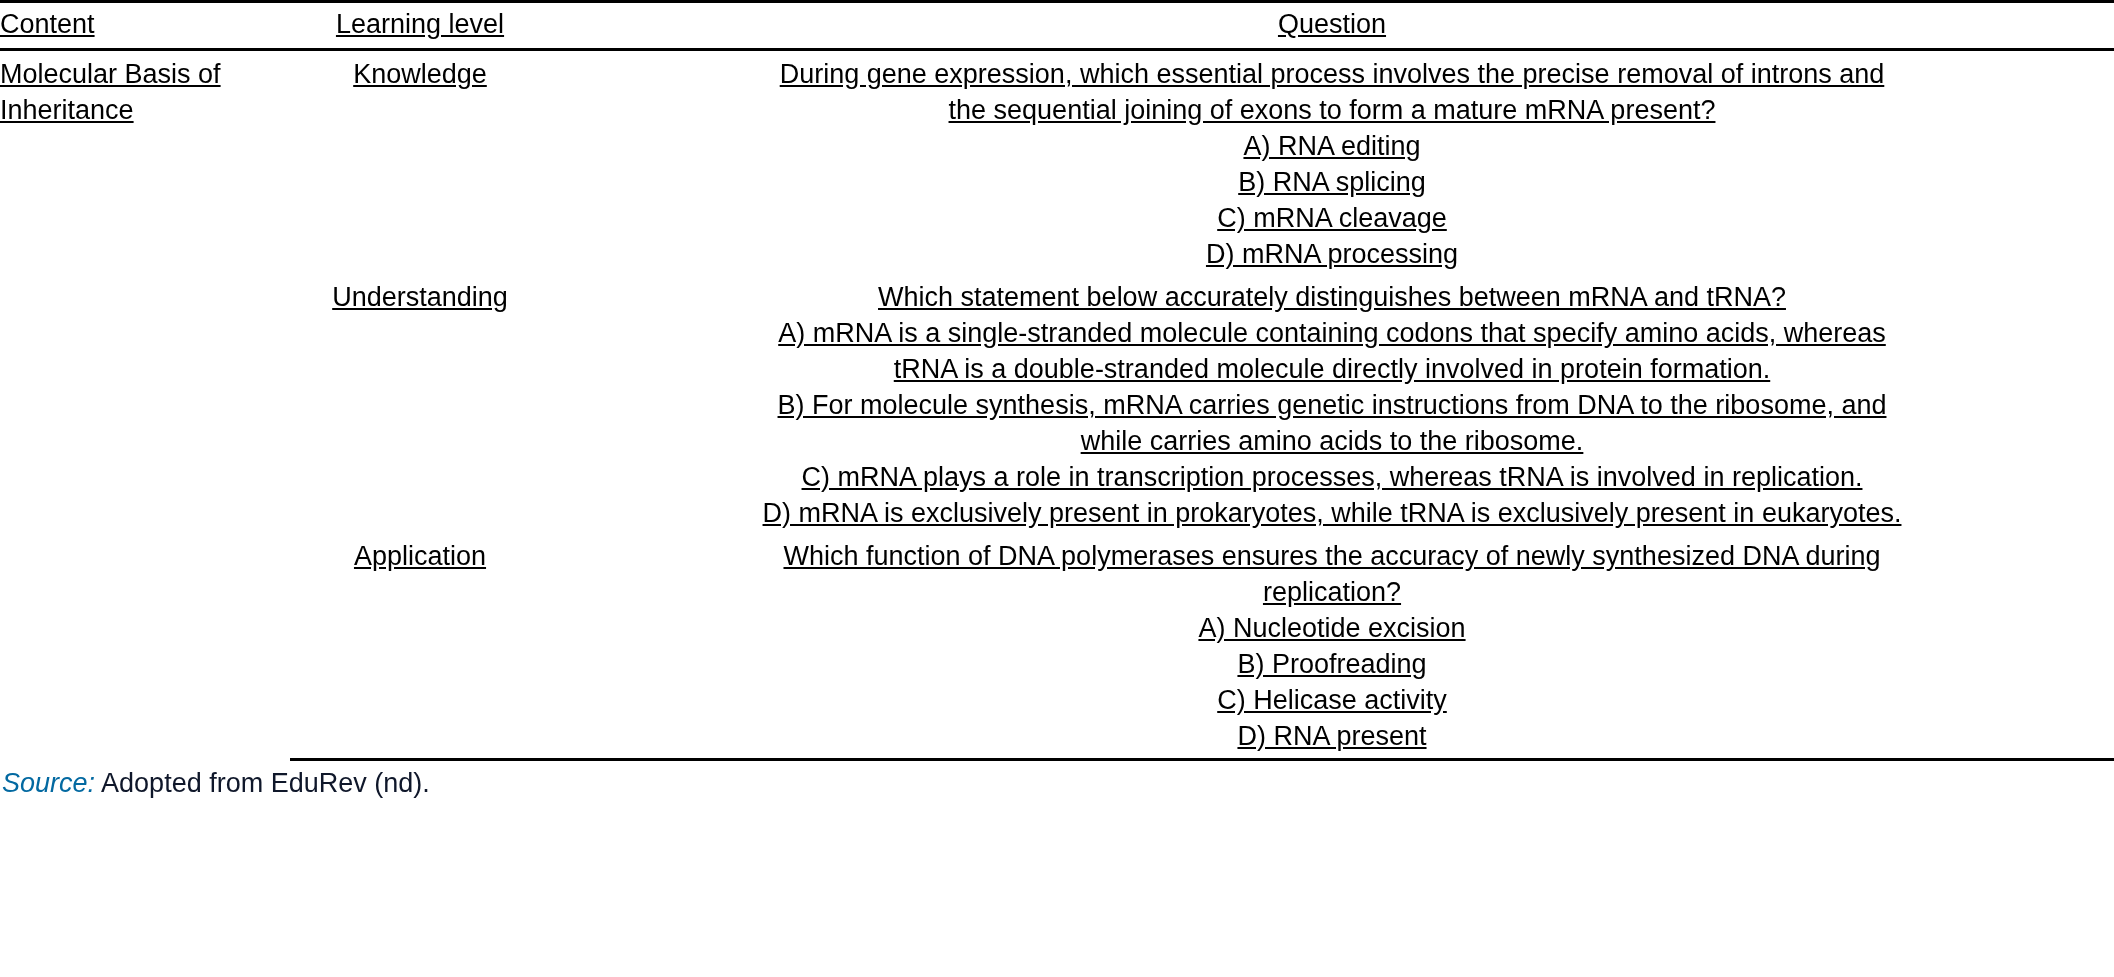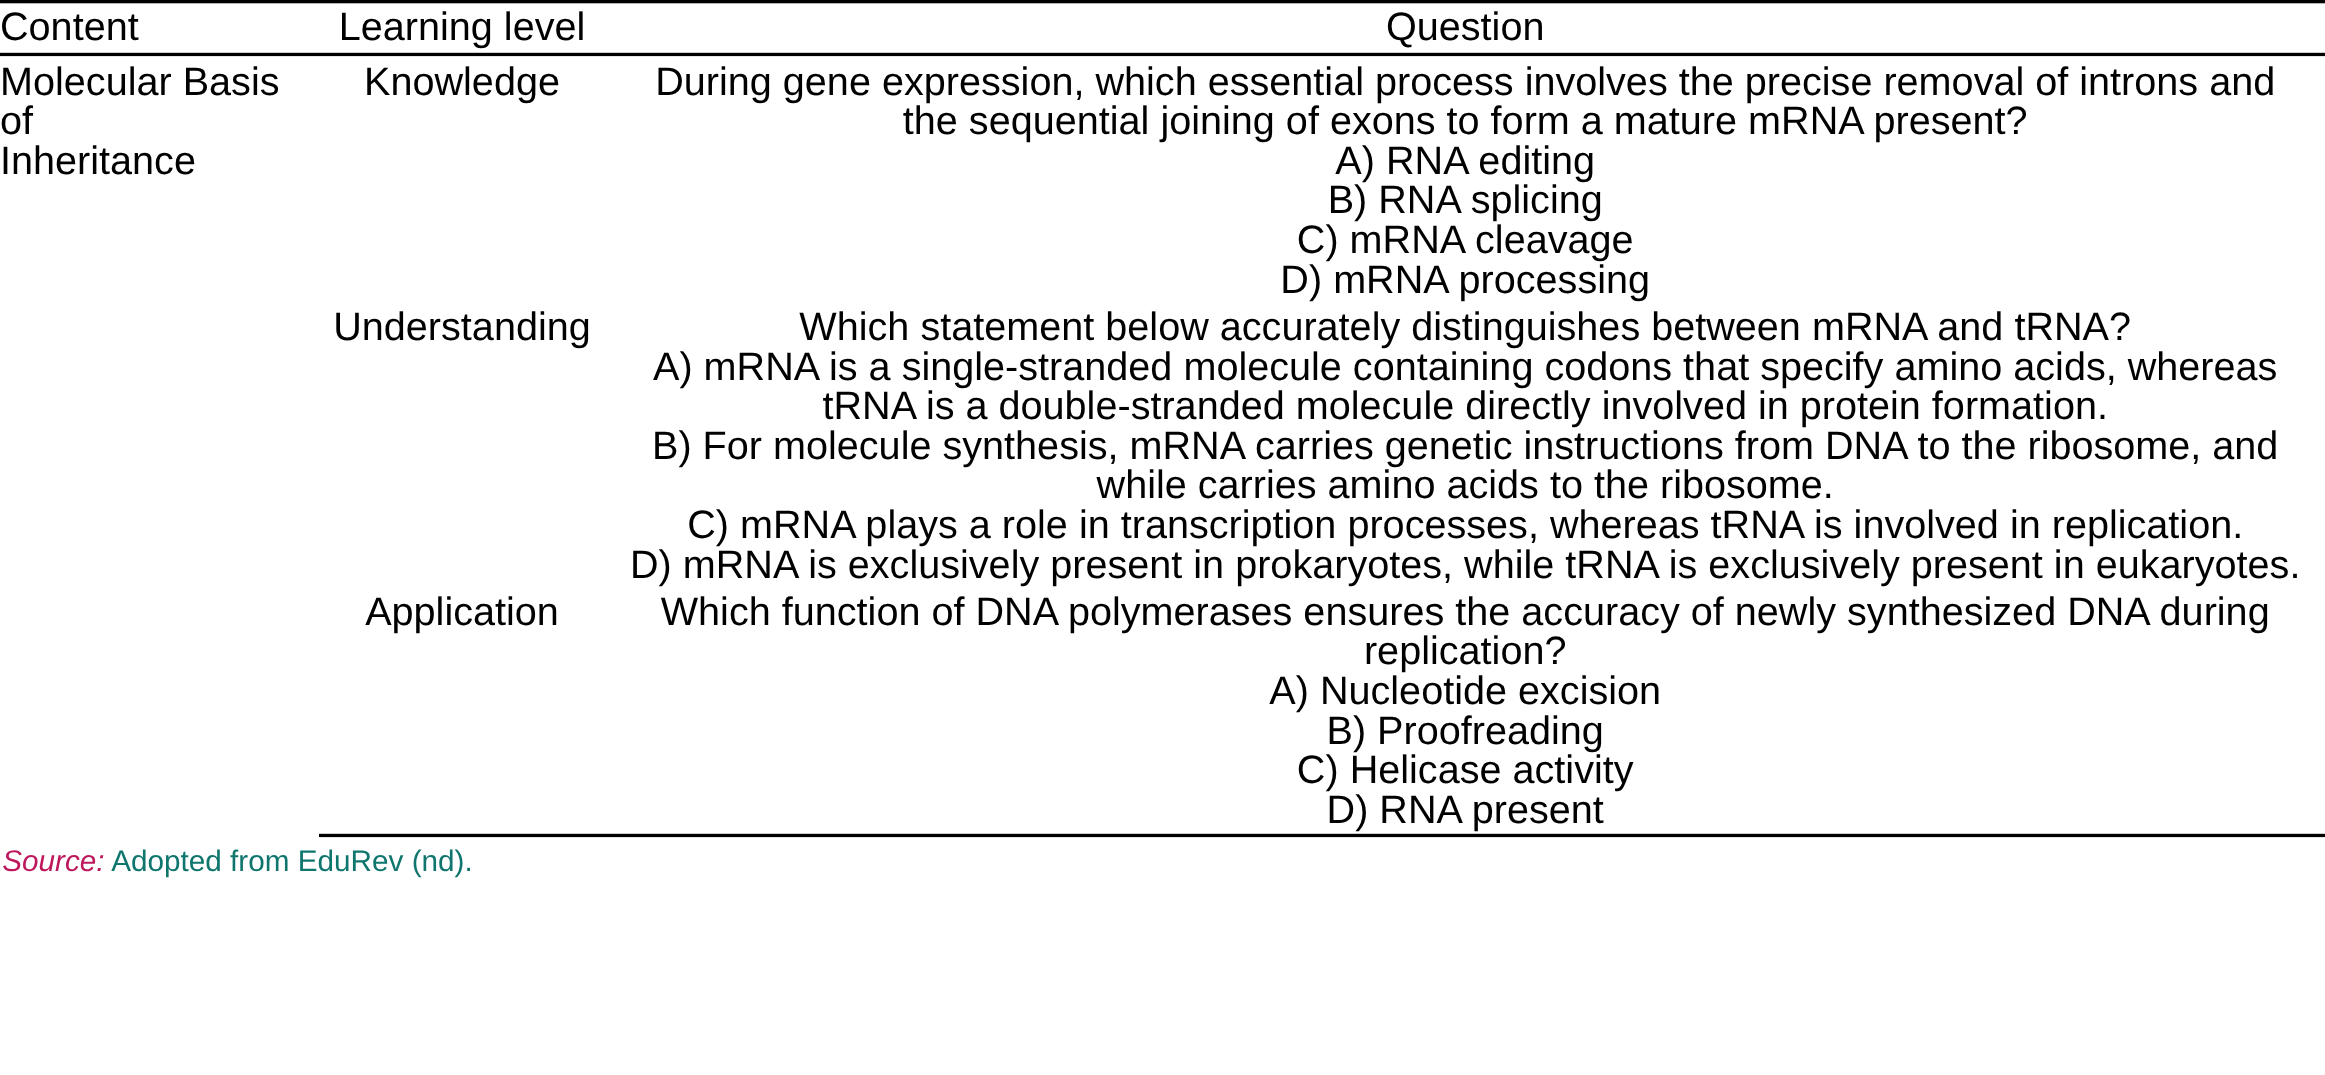--- a/index.html
+++ b/index.html
@@ -20,22 +20,23 @@
     width: 2114px;
     height: 977px;
     box-sizing: border-box;
     overflow: hidden;
   }
 
   table.qtable {
     width: 2114px;
     border-collapse: collapse;
     table-layout: fixed;
-    font-size: 36px;
+    font-size: 27px;
     line-height: 36px;
+    text-decoration: underline;
   }
 
   
   table.qtable thead tr.head-row th {
     border-top: 3px solid #000;
     border-bottom: 3px solid #000;
     padding: 3px 0 6px 0;
     font-weight: normal;
     vertical-align: top;
   }
@@ -84,24 +85,24 @@
 
   .source {
     font-size: 27px;
     line-height: 36px;
     padding-top: 4px;
     padding-left: 2px;
     white-space: nowrap;
   }
   .source .src-label {
     font-style: italic;
-    color: #be185d;
+    color: #0369a1;
   }
   .source .src-text {
-    color: #0f766e;
+    color: #0f172a;
   }
 </style>
 </head>
 <body>
 
 <div class="page">
 
   <table class="qtable">
     <colgroup>
       <col class="c-content">

